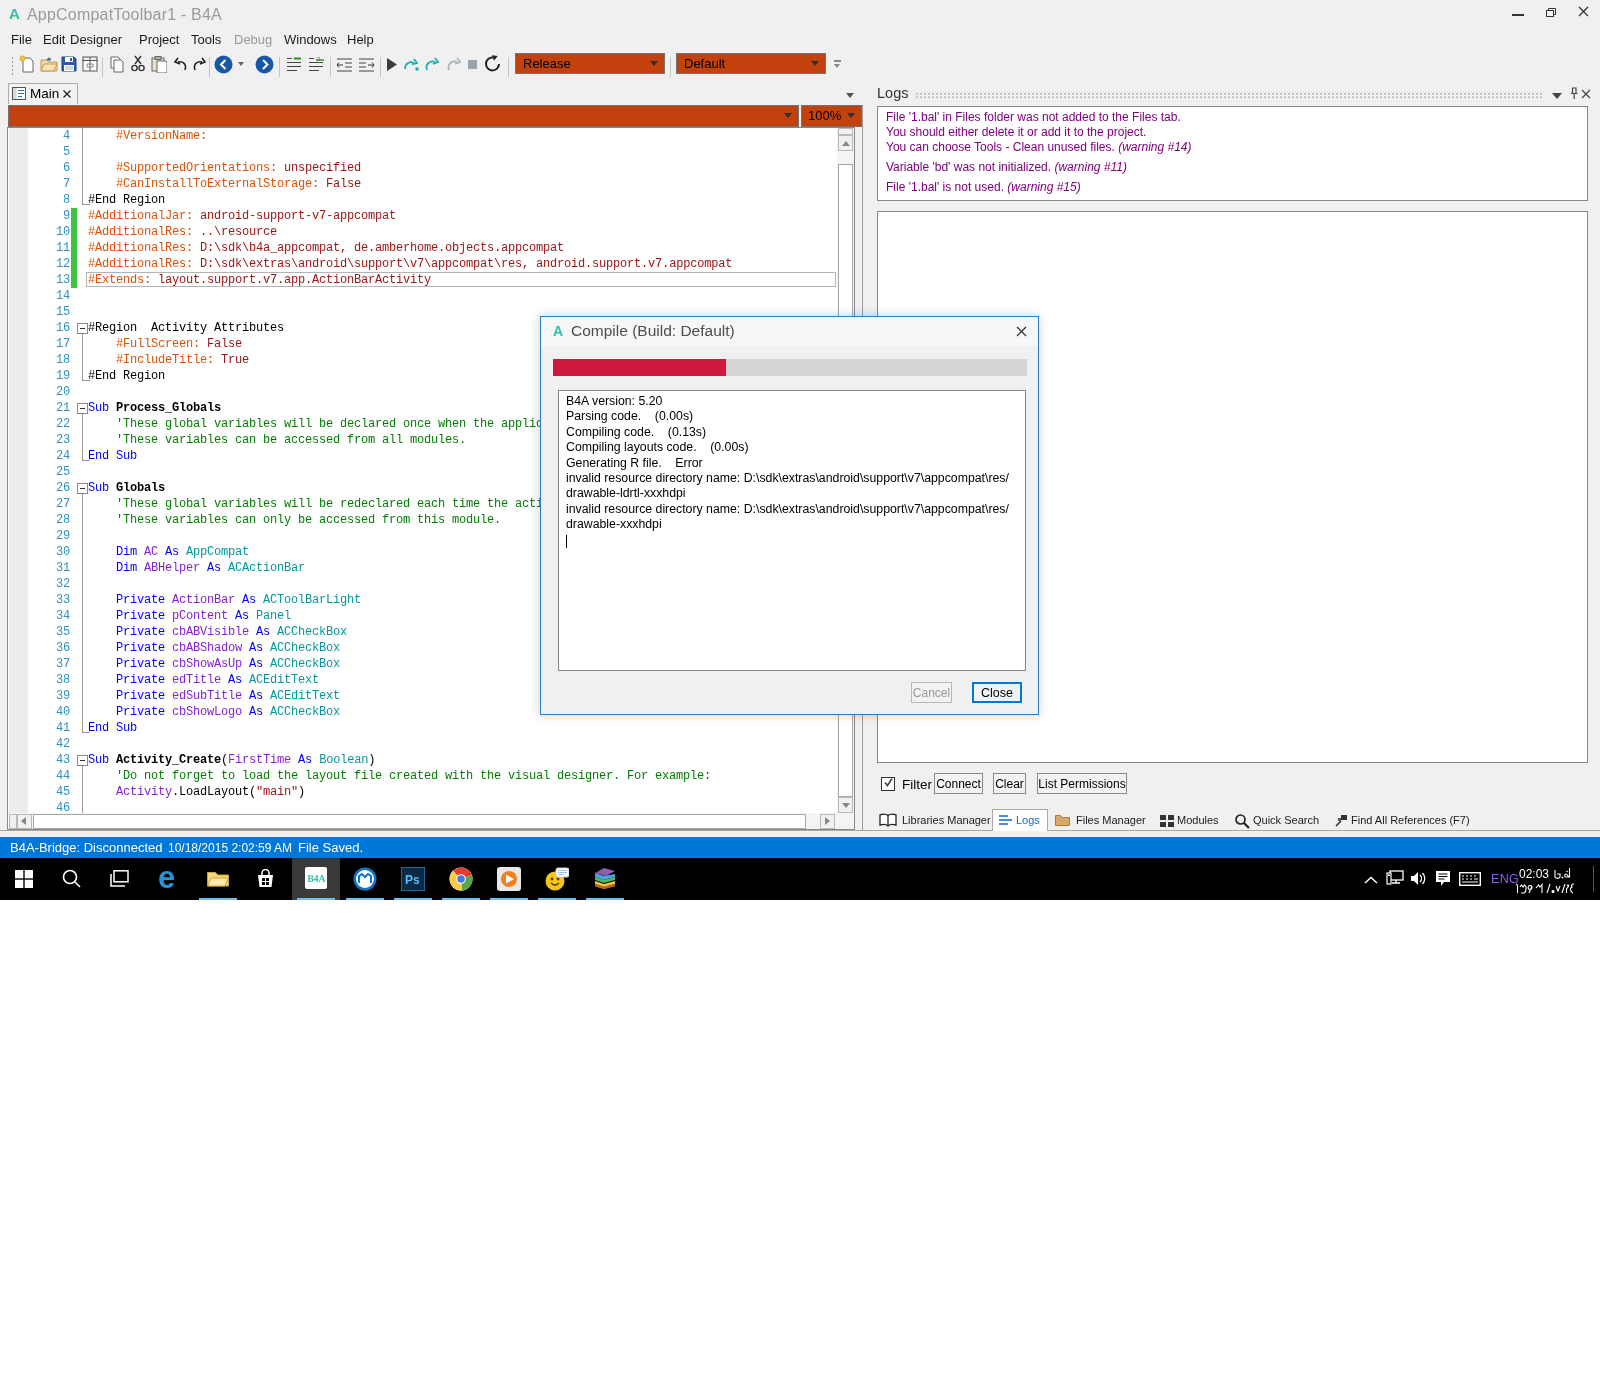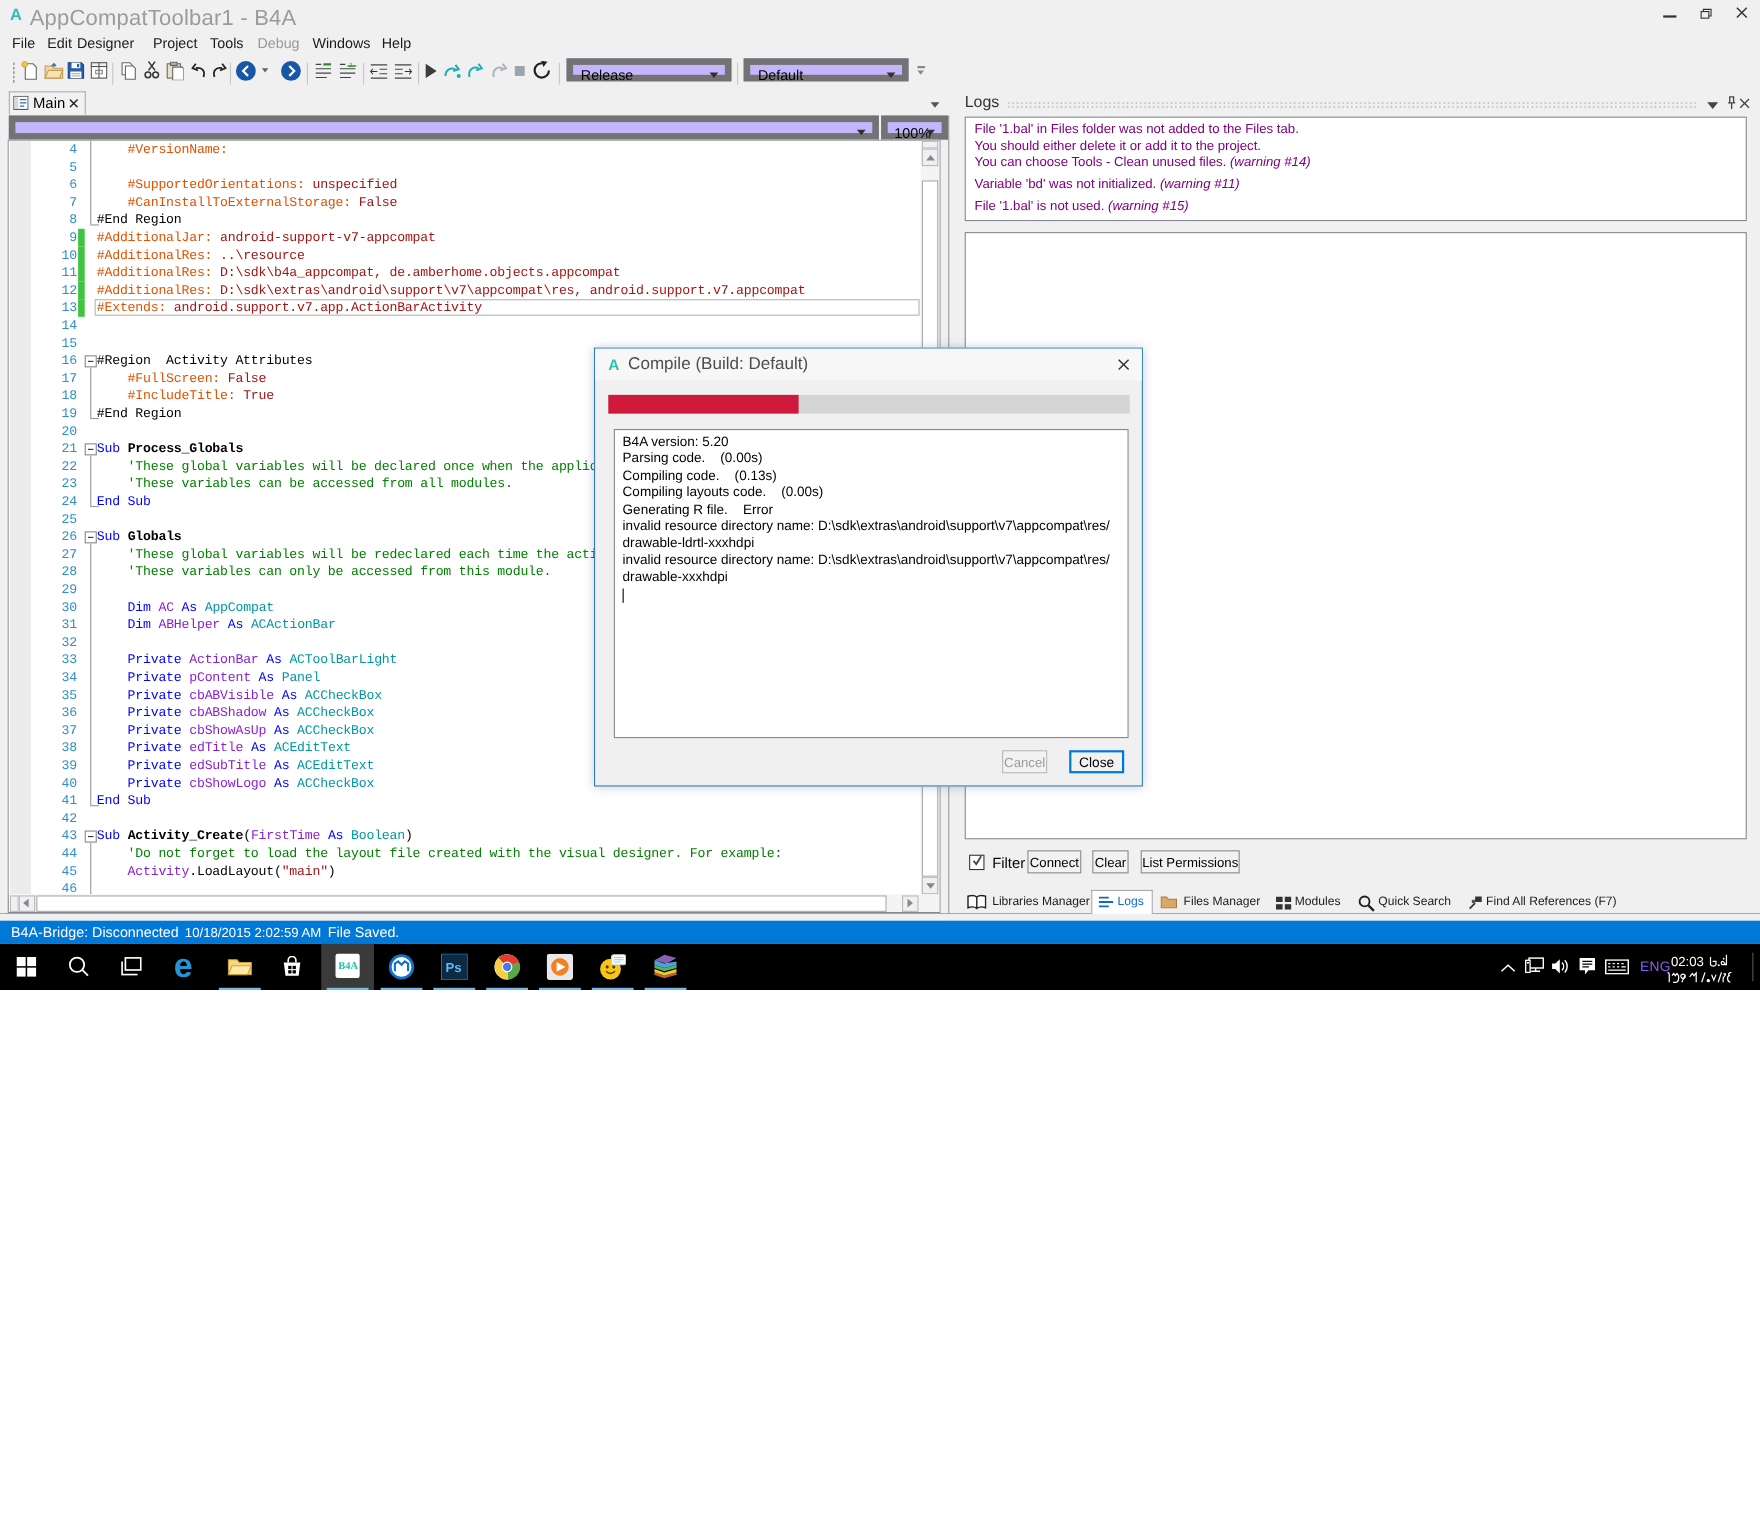--- a/index.html
+++ b/index.html
@@ -1,24 +1,24 @@
 <!DOCTYPE html>
 <html><head><meta charset="utf-8"><style>
 *{margin:0;padding:0;box-sizing:border-box}
 html,body{width:1600px;height:1376px;background:#fff;font-family:"Liberation Sans",sans-serif;position:relative;overflow:hidden}
 .abs{position:absolute}
 i{font-style:normal}
 .o{color:#e05100}.v{color:#a31515}.c{color:#008000}.k{color:#0000ff}.p{color:#8a1fd1}.t{color:#0098a0}.b{font-weight:bold}
 #win{position:absolute;left:0;top:0;width:1600px;height:831px;background:#f0f0f0;border-bottom:1px solid #a8a8a8}
-#title{position:absolute;left:27px;top:6px;font-size:20px;color:#9a9a9f;letter-spacing:0.2px}
+#title{position:absolute;left:27px;top:6px;font-size:16px;color:#9a9a9f;letter-spacing:0.2px}
 #alogo{position:absolute;left:9px;top:5px;font-size:15px;font-weight:bold;color:#2bbfac}
 .capbtn{position:absolute;top:0;color:#333;font-size:13px}
 .mi{position:absolute;top:32px;font-size:13px;color:#1a1a1a}
 .tsep{position:absolute;top:57px;width:1px;height:20px;background:#c6c6c6}
-.combo{position:absolute;background:#c4b5fd;border:6px solid #737373;font-size:13px;color:#000}
+.combo{position:absolute;background:#c2410c;border:1px solid #737373;font-size:13px;color:#000}
 .combo .ar{position:absolute;right:6px;top:7px;width:0;height:0;border-left:4px solid transparent;border-right:4px solid transparent;border-top:5px solid #303030}
 #codewrap{position:absolute;left:8px;top:128px;width:829px;height:685px;background:#fff;overflow:hidden}
 .nm{position:absolute;left:0;width:62px;text-align:right;color:#3090c8;font:12px "Liberation Mono",monospace;letter-spacing:-0.2px;line-height:16px;height:16px}
 .ln{position:absolute;left:80px;white-space:pre;font:12px "Liberation Mono",monospace;letter-spacing:-0.2px;line-height:16px;height:16px;color:#000}
 .gbar{position:absolute;left:63px;width:6px;height:16px;background:#3ec43e}
 .fvl{position:absolute;left:74px;width:1px;background:#9a9a9a}
 .fb{position:absolute;left:74px;width:8px;height:1px;background:#9a9a9a}
 .fbox{position:absolute;left:69px;width:11px;height:11px;background:#fff;border:1px solid #888;z-index:2}
 .fbox:after{content:"";position:absolute;left:2px;top:4px;width:5px;height:1px;background:#333}
 .sbtn{position:absolute;background:#f0f0f0;border:1px solid #b9b9b9}
@@ -192,21 +192,21 @@
 <div class="ln" style="top:64px">#End Region</div>
 <div class="nm" style="top:80px">9</div>
 <div class="ln" style="top:80px"><i class="o">#AdditionalJar:</i> <i class="v">android-support-v7-appcompat</i></div>
 <div class="nm" style="top:96px">10</div>
 <div class="ln" style="top:96px"><i class="o">#AdditionalRes:</i> <i class="v">..\resource</i></div>
 <div class="nm" style="top:112px">11</div>
 <div class="ln" style="top:112px"><i class="o">#AdditionalRes:</i> <i class="v">D:\sdk\b4a_appcompat, de.amberhome.objects.appcompat</i></div>
 <div class="nm" style="top:128px">12</div>
 <div class="ln" style="top:128px"><i class="o">#AdditionalRes:</i> <i class="v">D:\sdk\extras\android\support\v7\appcompat\res, android.support.v7.appcompat</i></div>
 <div class="nm" style="top:144px">13</div>
-<div class="ln" style="top:144px"><i class="o">#Extends:</i> <i class="v">android.support.v7.app.ActionBarActivity</i></div>
+<div class="ln" style="top:144px"><i class="o">#Extends:</i> <i class="v">layout.support.v7.app.ActionBarActivity</i></div>
 <div class="nm" style="top:160px">14</div>
 <div class="nm" style="top:176px">15</div>
 <div class="nm" style="top:192px">16</div>
 <div class="ln" style="top:192px">#Region  Activity Attributes</div>
 <div class="nm" style="top:208px">17</div>
 <div class="ln" style="top:208px">    <i class="o">#FullScreen:</i> <i class="v">False</i></div>
 <div class="nm" style="top:224px">18</div>
 <div class="ln" style="top:224px">    <i class="o">#IncludeTitle:</i> <i class="v">True</i></div>
 <div class="nm" style="top:240px">19</div>
 <div class="ln" style="top:240px">#End Region</div>

